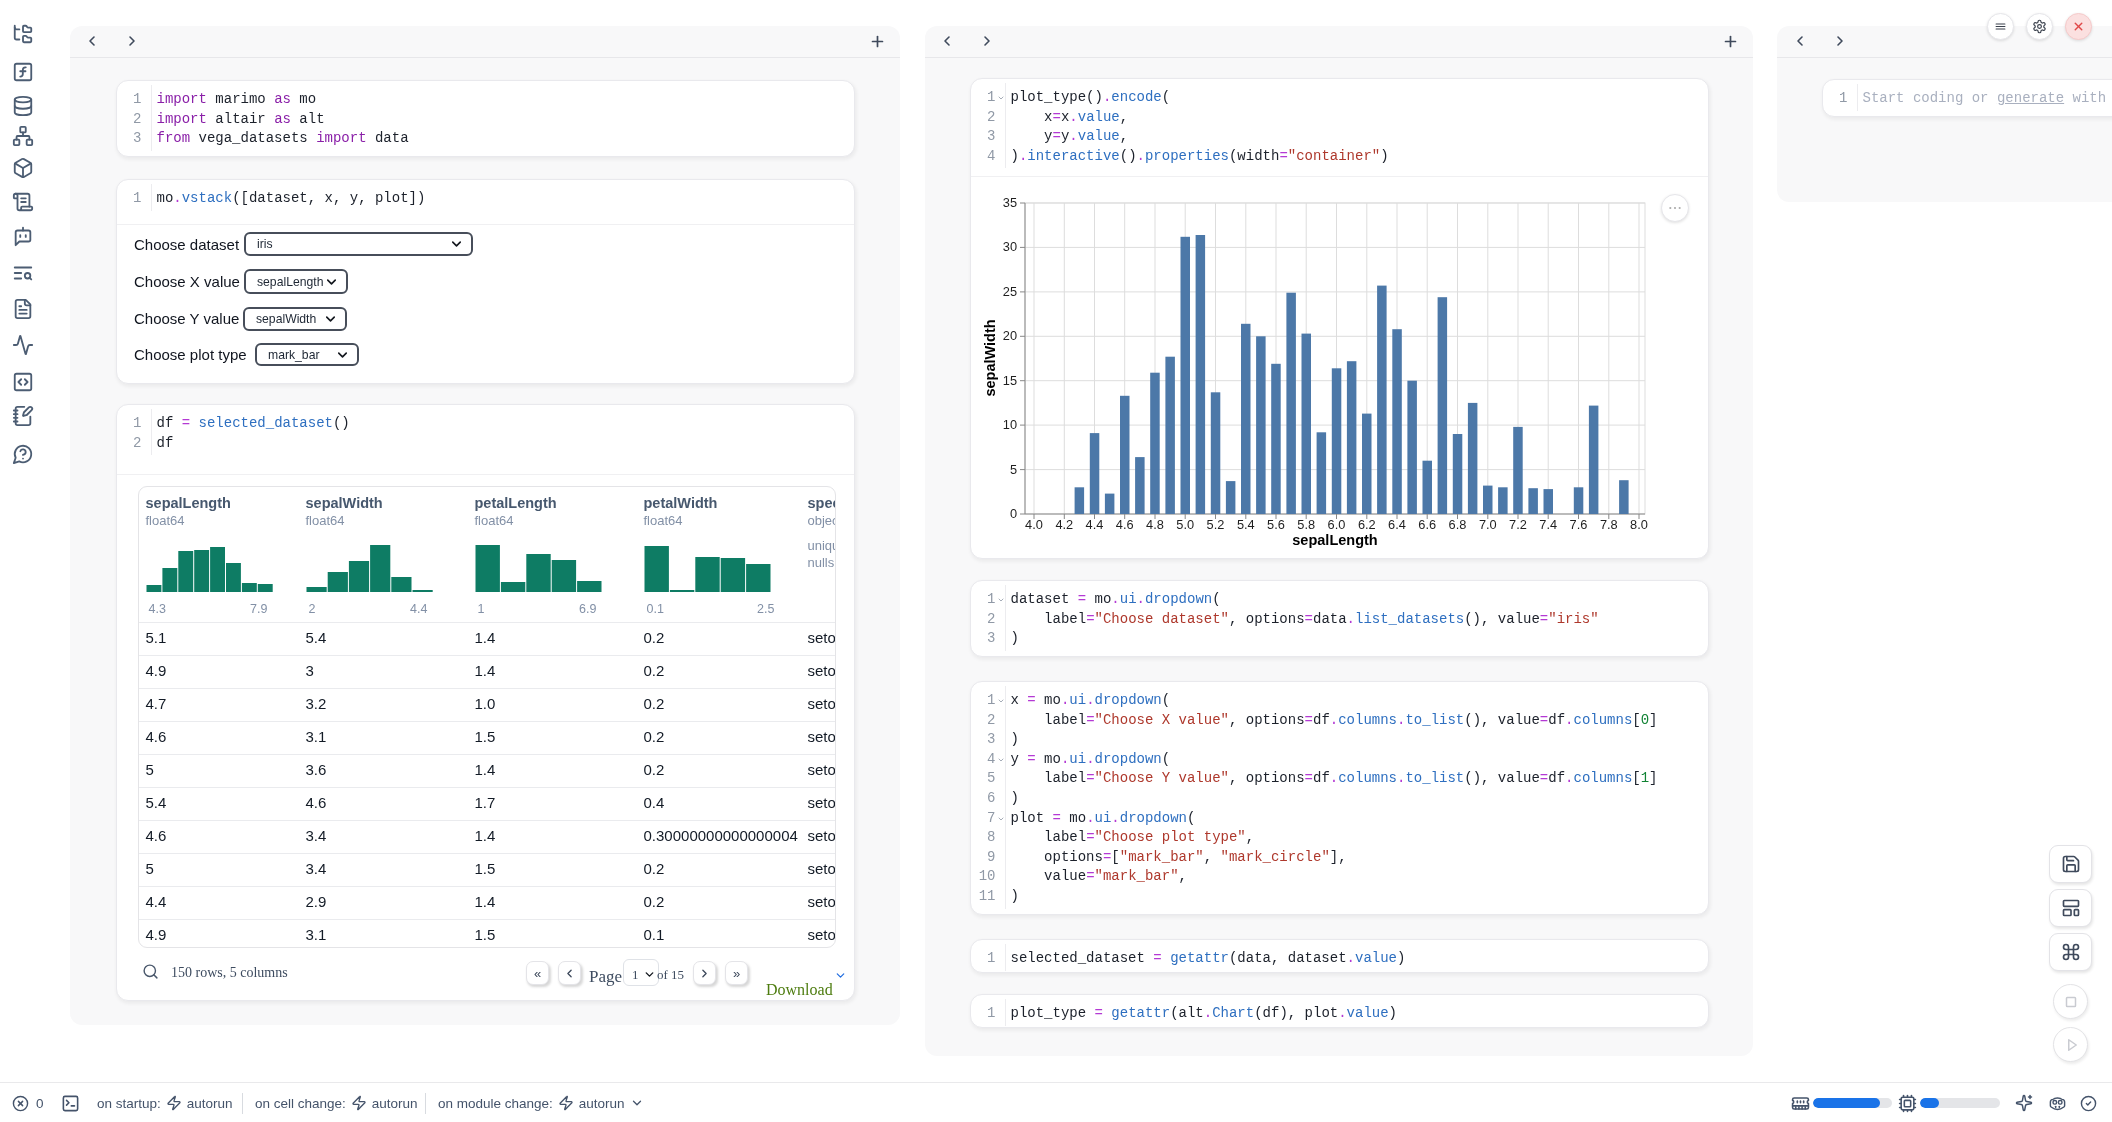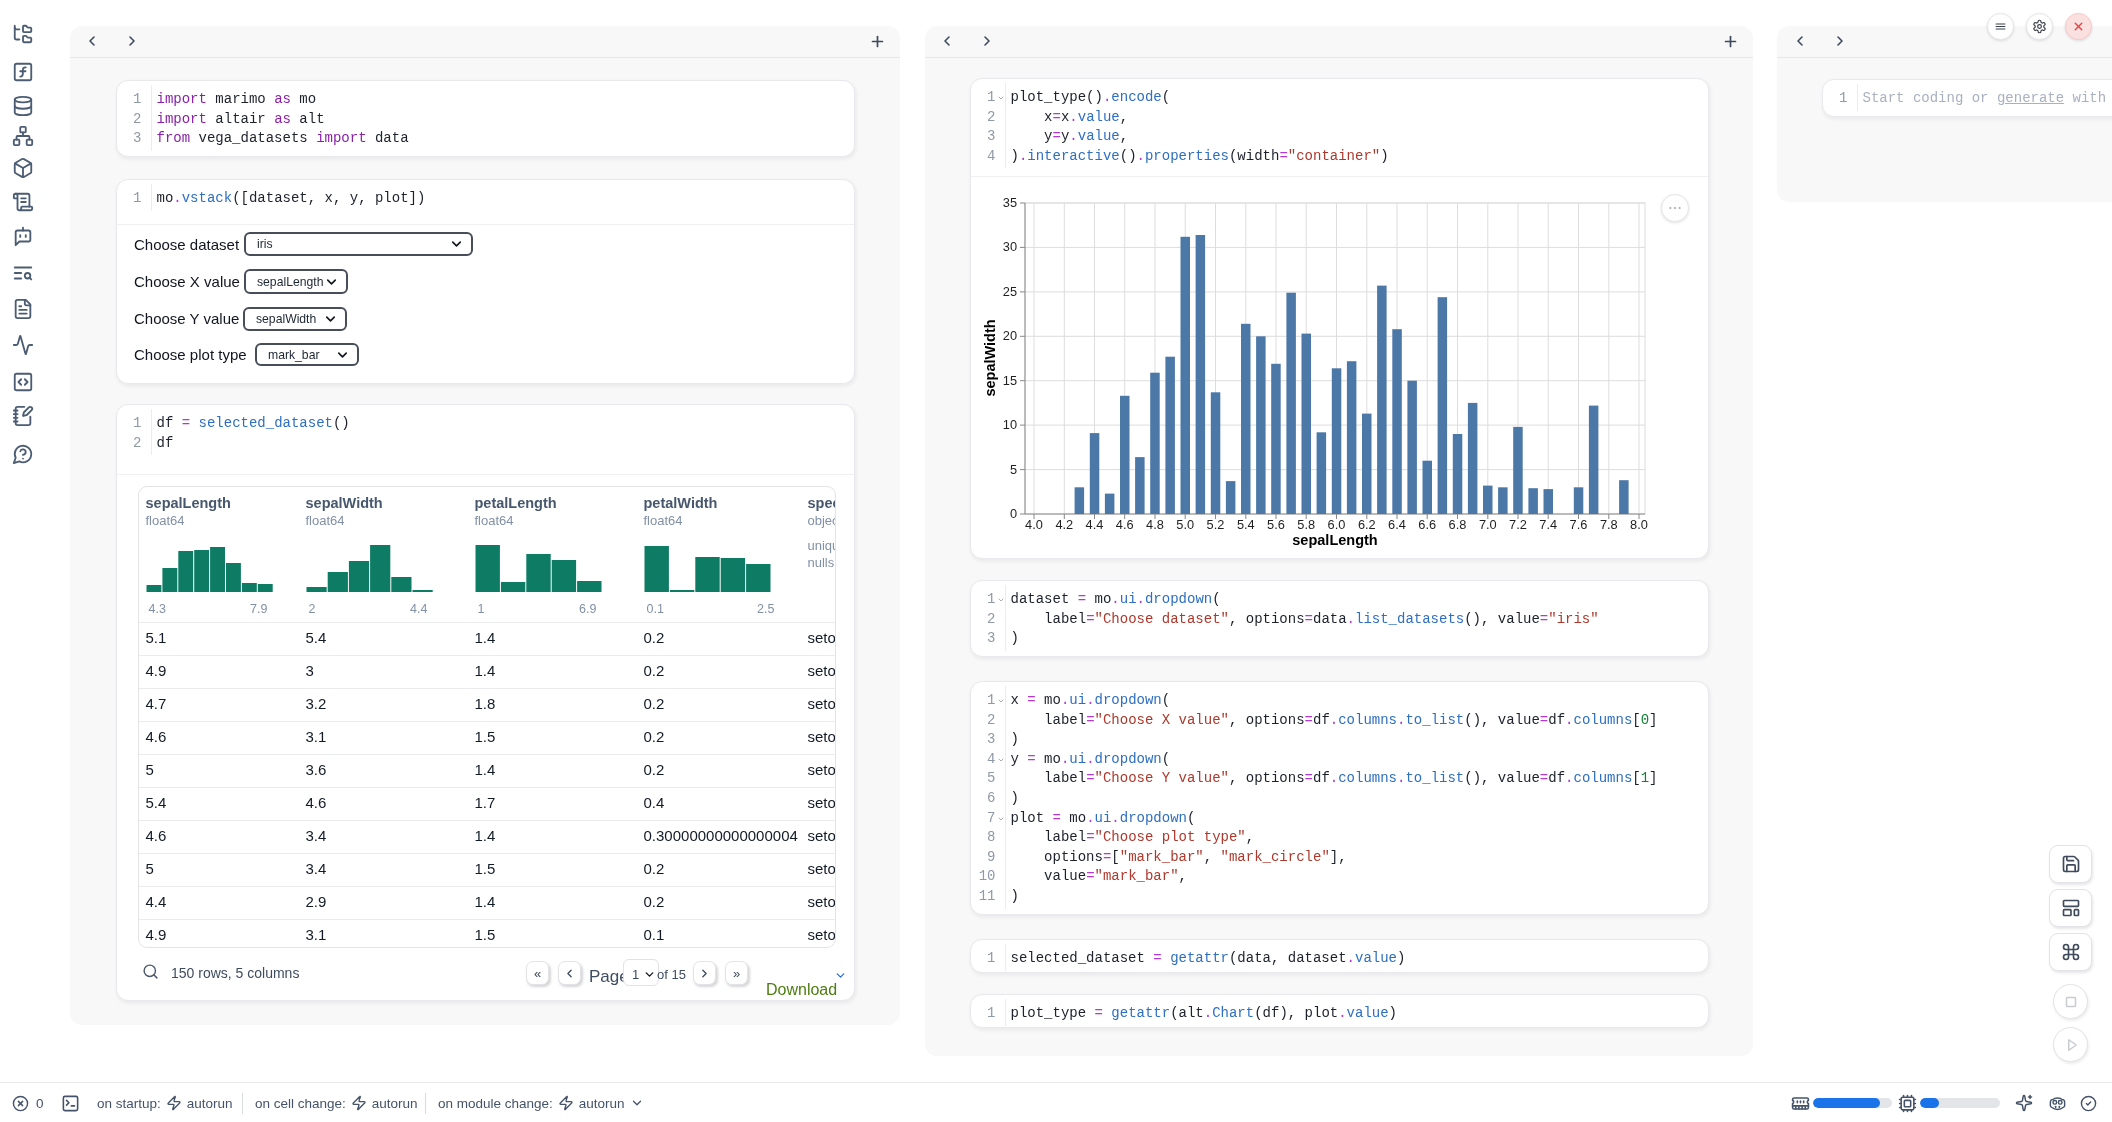--- a/index.html
+++ b/index.html
@@ -30,21 +30,21 @@
 .th { position:absolute; font-weight:bold; font-size:14.5px; color:#47586e; }
 .tt2 { position:absolute; font-size:13px; color:#8290a6; }
 .tax { position:absolute; font-size:12.5px; color:#8290a6; }
 .trw { position:absolute; left:0; right:0; height:33px; border-top:1px solid #eaebee; }
 .td { position:absolute; font-size:15px; color:#131b26; }
 .tl { font-size:12.8px; fill:#1f1f1f; }
 .tt { font-size:14.5px; font-weight:bold; fill:#000; }
 .pbtn { position:absolute; width:23px; height:24px; background:#fff; border:1px solid #e4e4e8;
   border-radius:7px; box-shadow:1.5px 2px 2.5px rgba(0,0,0,.16); display:flex;
   align-items:center; justify-content:center; }
-.ftxt { position:absolute; font-size:14px; color:#3e4c60; }
+.ftxt { position:absolute; font-size:14px; color:#3e4c60;font-family:Liberation Serif, serif; }
 .rbtn { position:absolute; left:2049px; width:43px; height:38px; background:#fff;
   border:1px solid #e3e3e7; border-radius:9px; box-shadow:1px 2px 3px rgba(0,0,0,.1);
   display:flex; align-items:center; justify-content:center; }
 .rcirc { position:absolute; left:2053px; width:35px; height:35px; background:#fff;
   border:1px solid #e3e3e6; border-radius:50%; box-shadow:1px 2px 3px rgba(0,0,0,.08);
   display:flex; align-items:center; justify-content:center; }
 .tcirc { position:absolute; width:27px; height:27px; background:#fff; border:1px solid #e6e6ea;
   border-radius:50%; box-shadow:0 1px 3px rgba(0,0,0,.12); display:flex; align-items:center;
   justify-content:center; }
 .sbar { position:absolute; left:0; right:0; bottom:0; height:40px; background:#fff;
@@ -244,21 +244,21 @@
         <div class="td" style="left:669px;top:142px">setosa</div>
         <div class="trw" style="top:168px"></div>
         <div class="td" style="left:7px;top:175px">4.9</div>
         <div class="td" style="left:167px;top:175px">3</div>
         <div class="td" style="left:336px;top:175px">1.4</div>
         <div class="td" style="left:505px;top:175px">0.2</div>
         <div class="td" style="left:669px;top:175px">setosa</div>
         <div class="trw" style="top:201px"></div>
         <div class="td" style="left:7px;top:208px">4.7</div>
         <div class="td" style="left:167px;top:208px">3.2</div>
-        <div class="td" style="left:336px;top:208px">1.8</div>
+        <div class="td" style="left:336px;top:208px">1.0</div>
         <div class="td" style="left:505px;top:208px">0.2</div>
         <div class="td" style="left:669px;top:208px">setosa</div>
         <div class="trw" style="top:234px"></div>
         <div class="td" style="left:7px;top:241px">4.6</div>
         <div class="td" style="left:167px;top:241px">3.1</div>
         <div class="td" style="left:336px;top:241px">1.5</div>
         <div class="td" style="left:505px;top:241px">0.2</div>
         <div class="td" style="left:669px;top:241px">setosa</div>
         <div class="trw" style="top:267px"></div>
         <div class="td" style="left:7px;top:274px">5</div>

